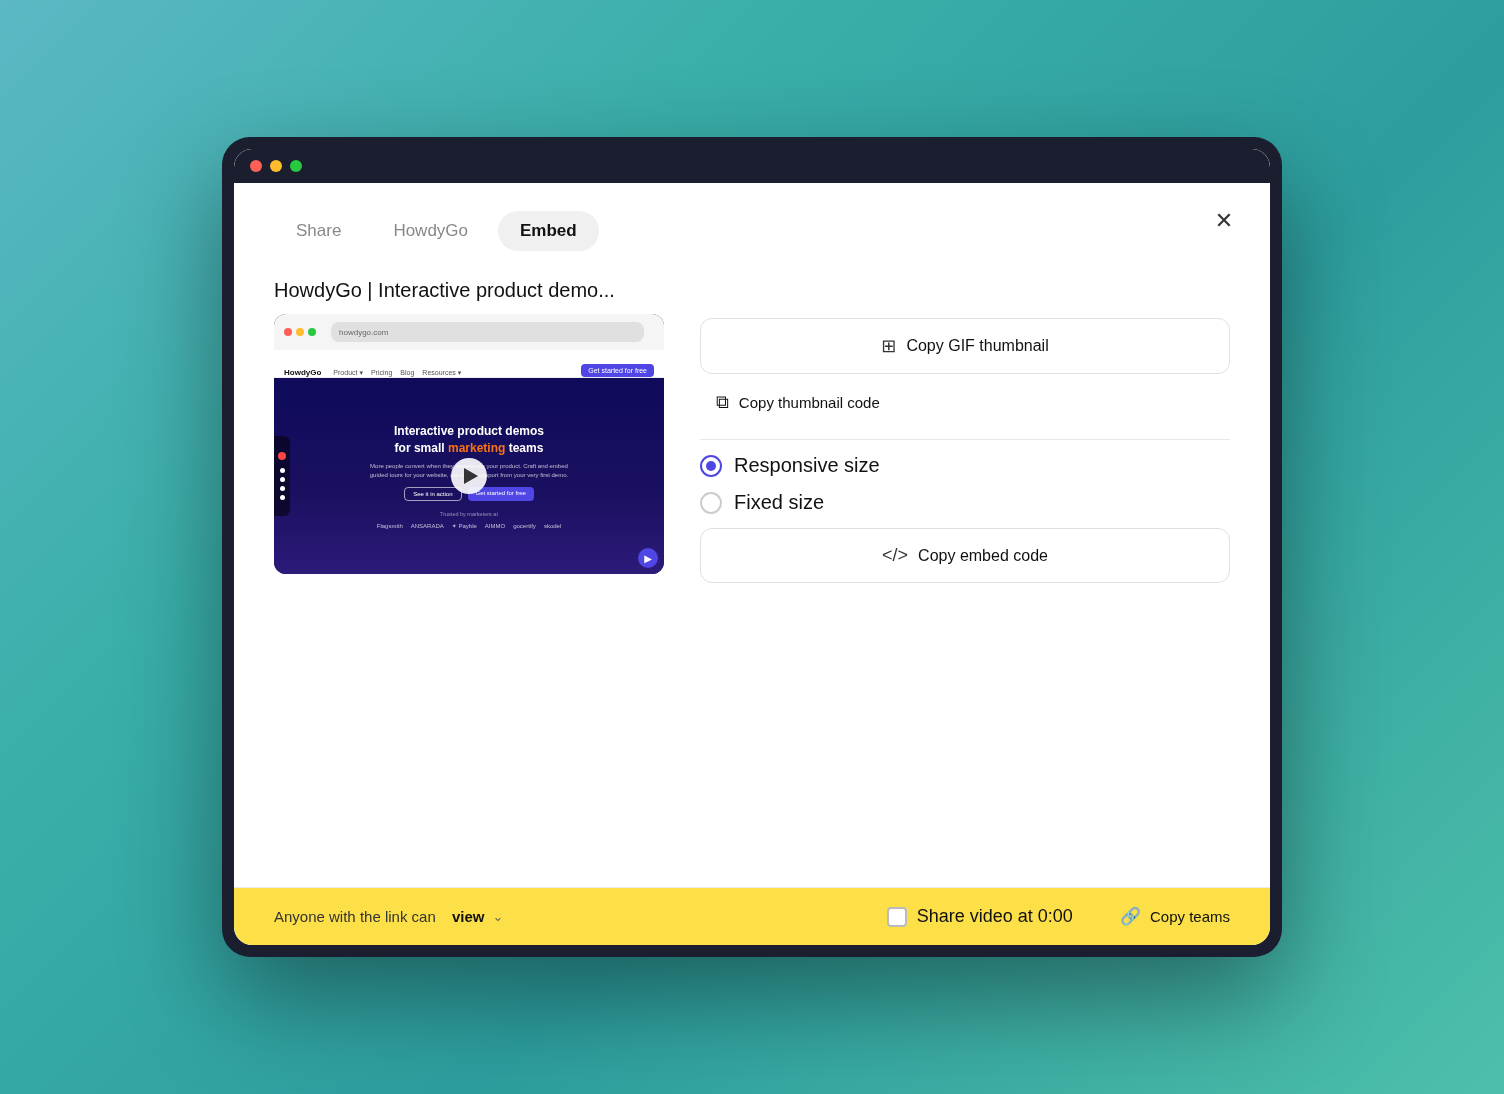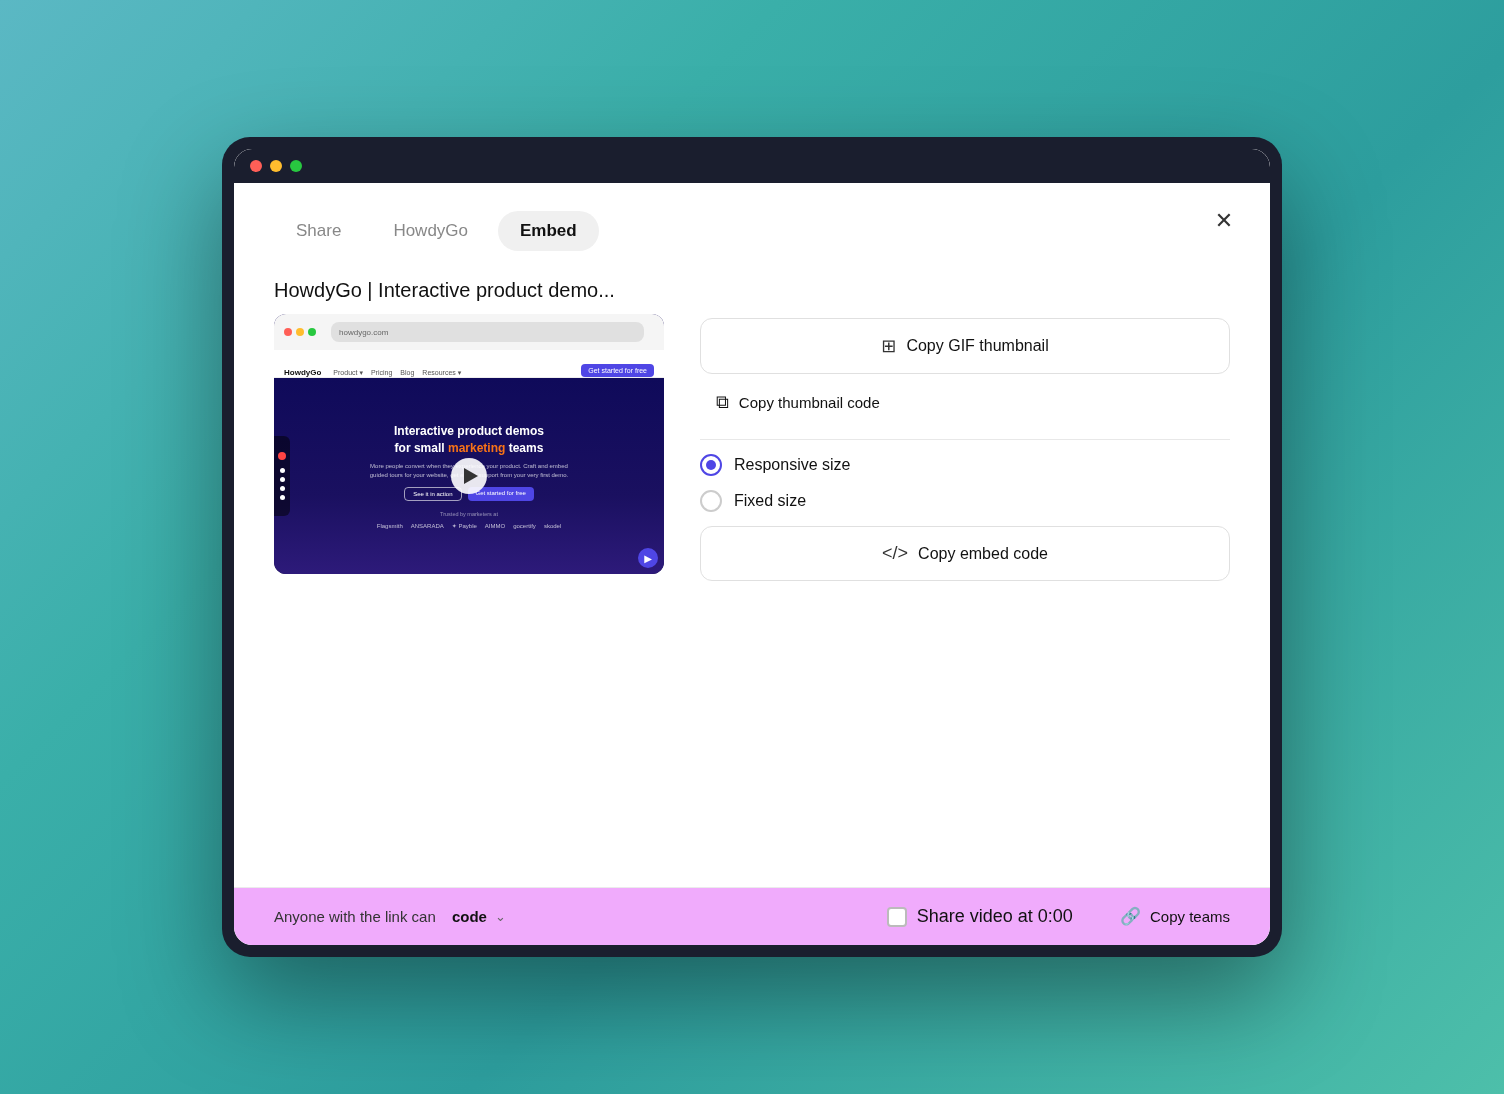--- a/index.html
+++ b/index.html
@@ -354,28 +354,28 @@
     }
 
     .radio-inner {
       width: 10px;
       height: 10px;
       border-radius: 50%;
       background: #4f46e5;
     }
 
     .radio-label {
-      font-size: 16px;
+      font-size: 20px;
       color: #111;
       font-weight: 400;
     }
 
     
     .dialog-footer {
-      background: #f0abfc;
+      background: #fde047;
       border-top: 1px solid #ebebeb;
       padding: 18px 40px;
       display: flex;
       align-items: center;
       gap: 0;
       border-radius: 0 0 18px 18px;
       margin-top: 6px;
     }
 
     .footer-permission {
@@ -596,21 +596,21 @@
 
         </div>
       </div>
     </div>
 
     <div class="dialog-footer">
 
       <div class="footer-permission">
         <span>Anyone with the link can</span>
         &nbsp;
-        <strong>code</strong>
+        <strong>view</strong>
         <span class="chevron-down">⌄</span>
       </div>
 
       <div class="footer-spacer"></div>
 
       <div class="footer-share-at">
         <div class="checkbox-sq"></div>
         <span>Share video at 0:00</span>
       </div>
 

